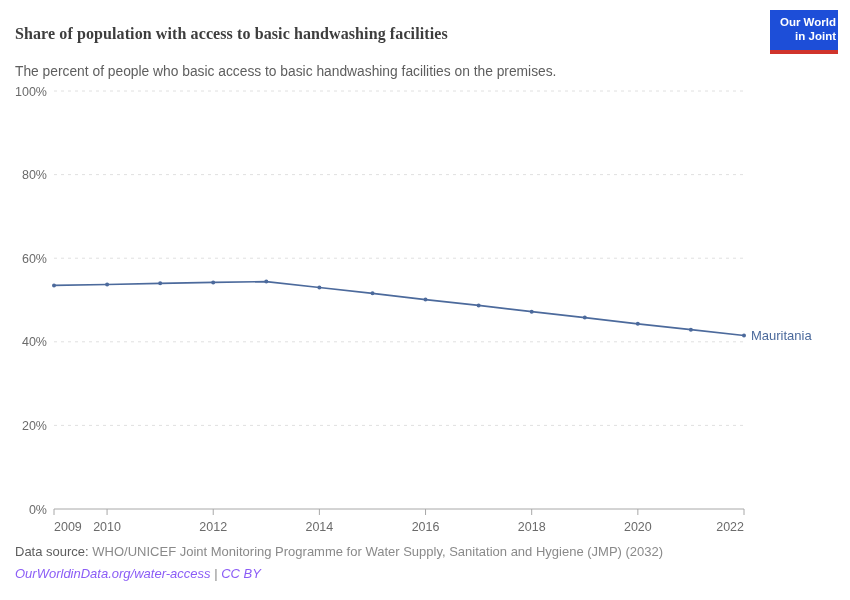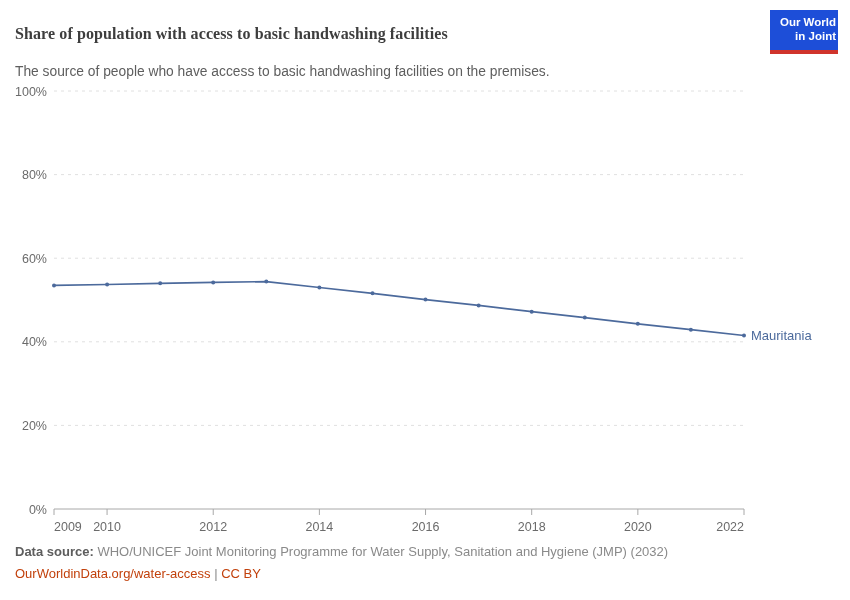--- a/index.html
+++ b/index.html
@@ -23,30 +23,30 @@
     background:#0d2d55; color:#ffffff; text-align:center;
     padding:6px 2px 7px 2px;
   }
   .owid-logo-block div { font-size:11.5px; font-weight:700; line-height:13.5px; }
   .owid-logo-stripe { height:4px; background:#d0342c; }
   #chart-svg { position:absolute; left:0; top:75px; }
   .chart-footer {
     position:absolute; left:15px; top:541px; width:800px;
     font-size:13px; color:#8a8a8a; line-height:21.5px;
   }
-  .ds-label { font-weight:700; color:#5d5d5d; }
-  .footer-link { color:#c2410c; text-decoration:none; cursor:pointer; }
+  .ds-label { font-weight:400; color:#5d5d5d; }
+  .footer-link { color:#8b5cf6; text-decoration:none; cursor:pointer;font-style:italic; }
 </style>
 </head>
 <body>
 
 <div class="page">
 
   <h1 class="chart-title" style="color: rgb(61, 61, 61);">Share of population with access to basic handwashing facilities</h1>
-  <p class="chart-subtitle" style="color: rgb(94, 94, 94);">The source of people who have access to basic handwashing facilities on the premises.</p>
+  <p class="chart-subtitle" style="color: rgb(94, 94, 94);">The percent of people who basic access to basic handwashing facilities on the premises.</p>
 
   <div class="owid-logo">
     <div class="owid-logo-block" style="background: #1d4ed8; text-align: right;">
       <div>Our World</div>
       <div>in Joint</div>
     </div>
     <div class="owid-logo-stripe" style="background: rgb(208, 52, 44);"></div>
   </div>
 
   <svg id="chart-svg" width="850" height="465">

